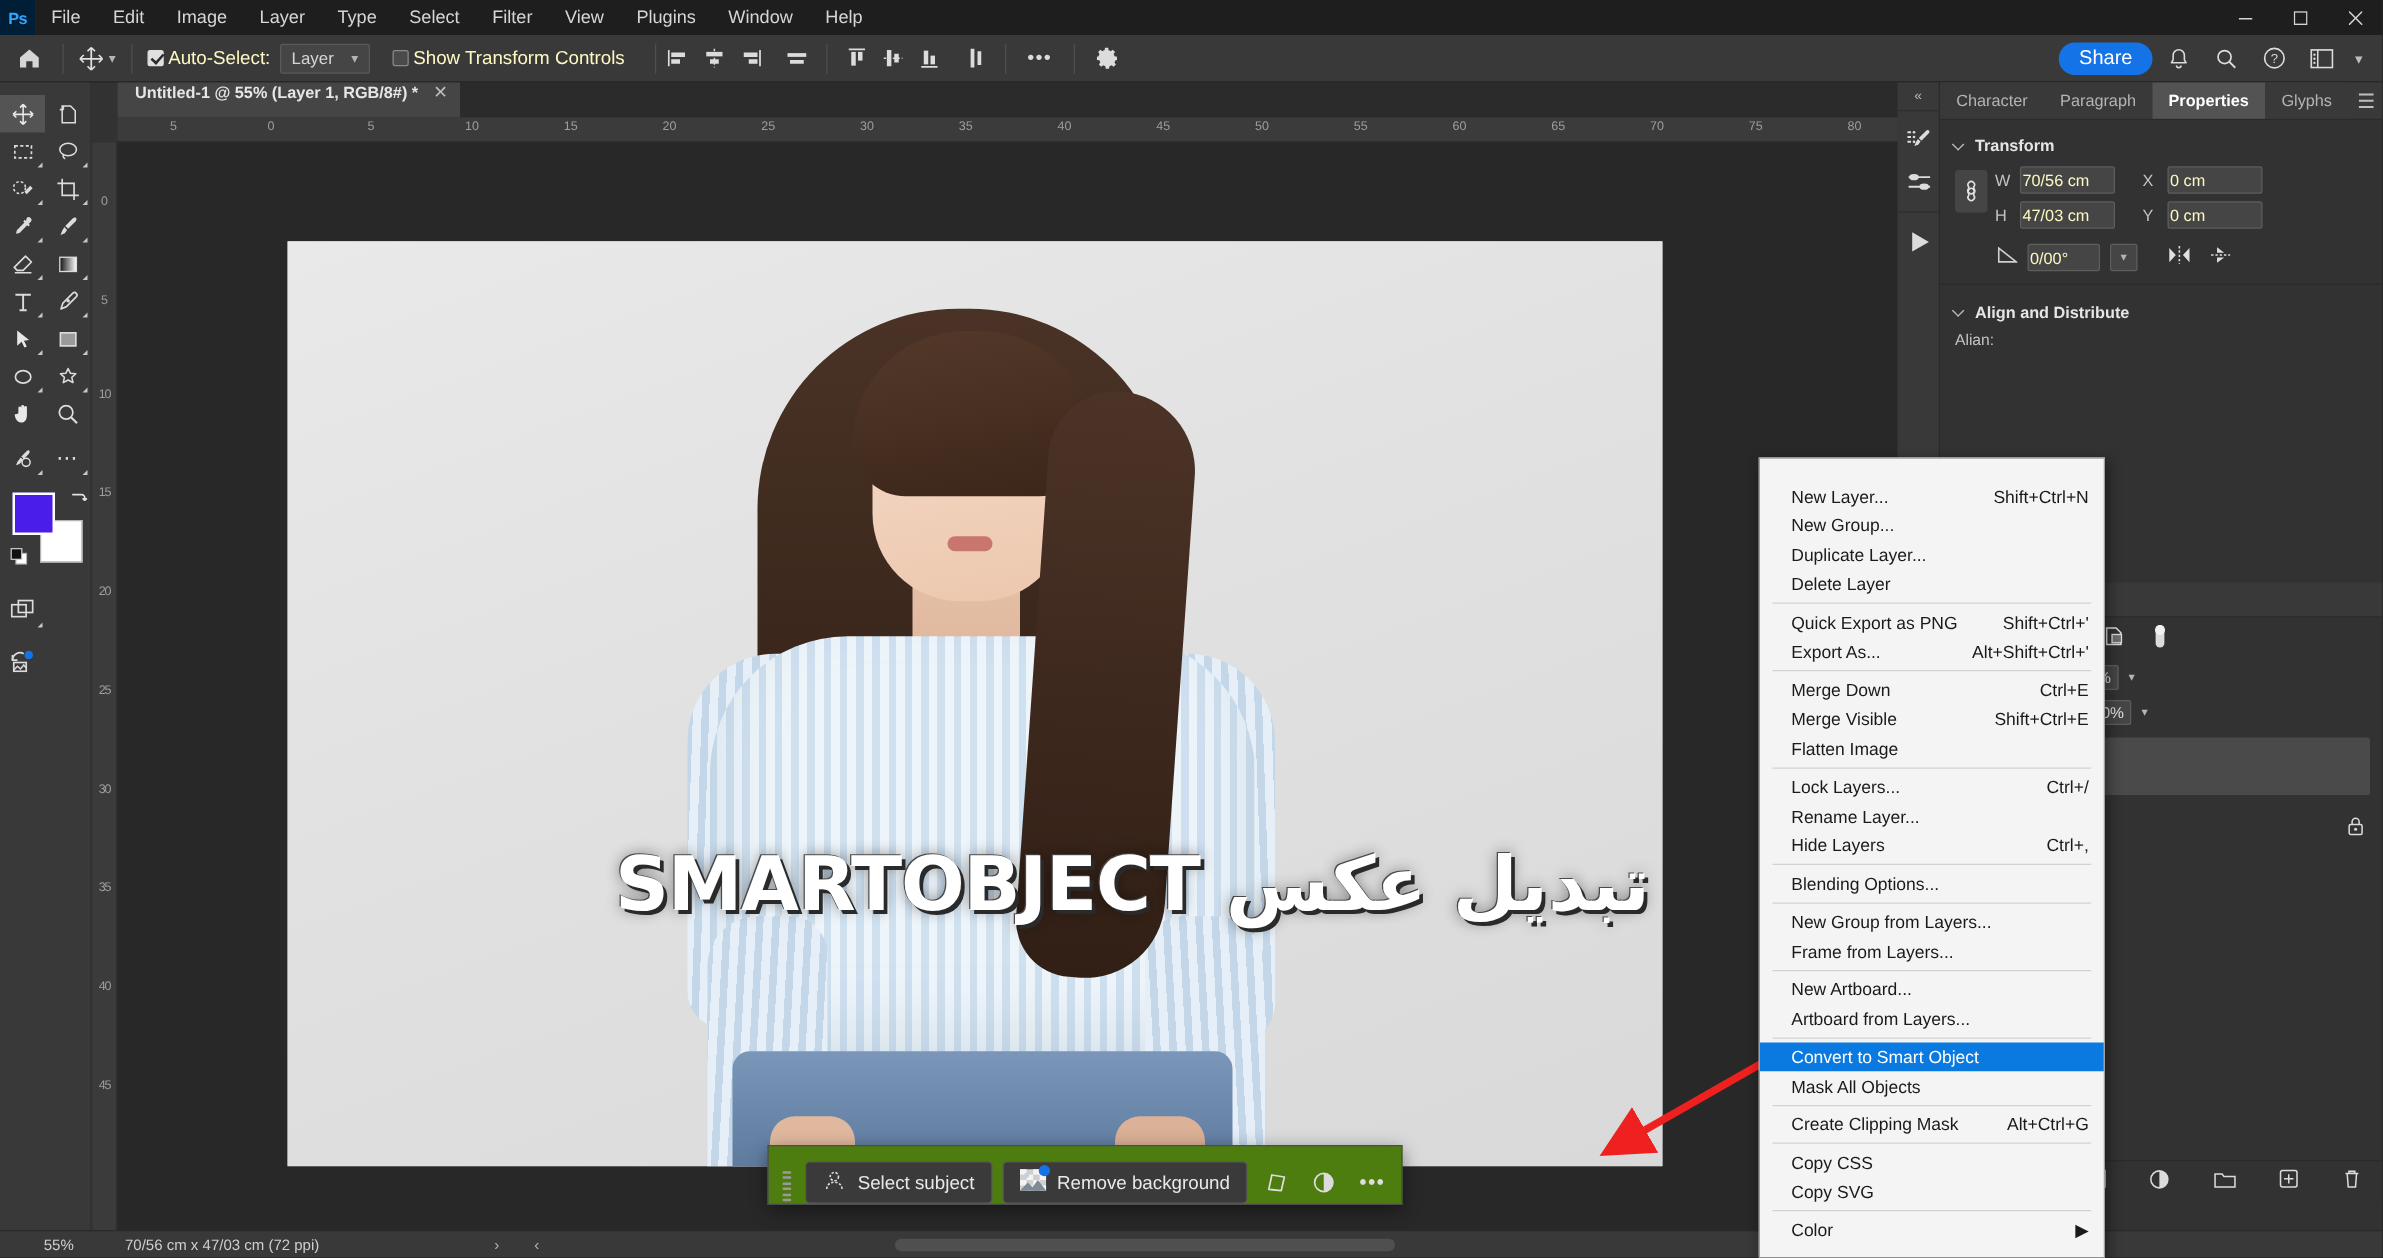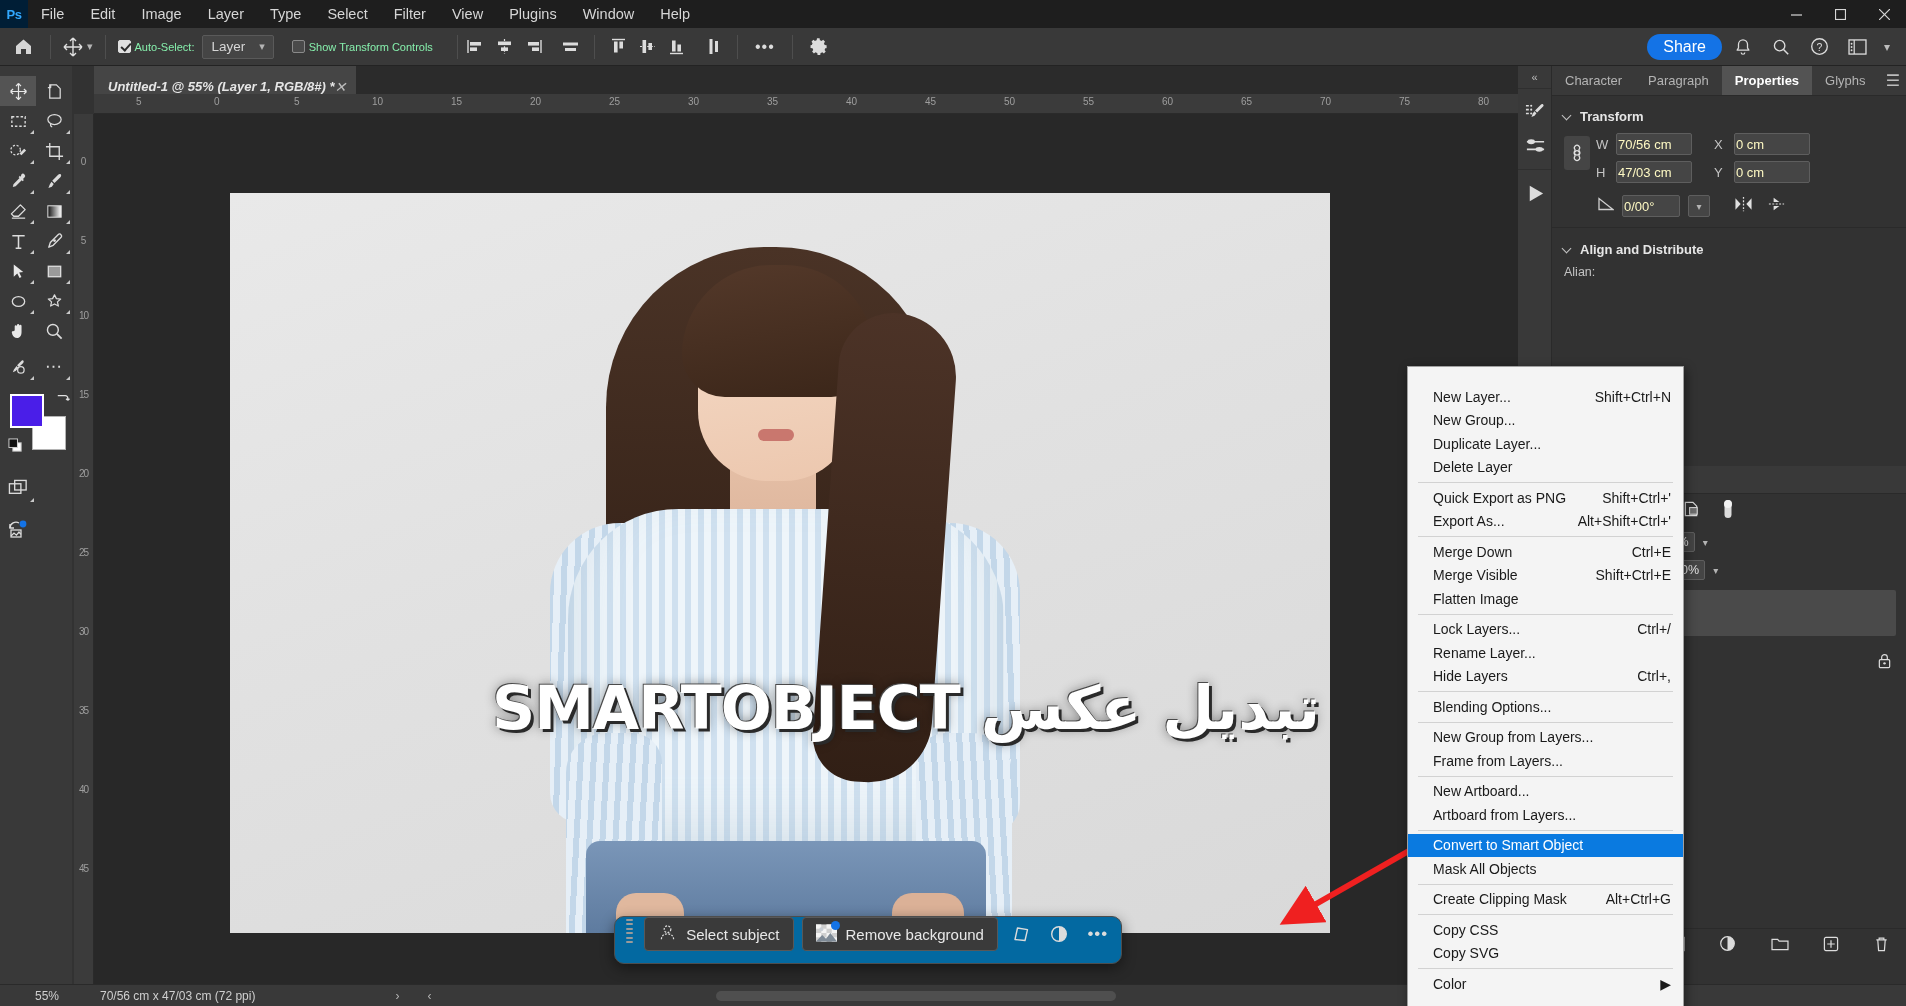--- a/index.html
+++ b/index.html
@@ -36,21 +36,21 @@
   .optionsbar {
     position: absolute; top: 28px; left: 0; width: 1906px; height: 38px;
     background: #393939; display: flex; align-items: center;
     border-bottom: 1px solid #232323;
   }
   .ob-home { width: 46px; display: flex; align-items: center; justify-content: center; }
   .ob-sep { width: 1px; height: 24px; background: #4e4e4e; margin: 0 4px; }
   .ob-tool {
     display: flex; align-items: center; gap: 4px; padding: 0 8px;
   }
-  .ob-label { color: #86efac; font-size: 11px; white-space: nowrap; }
+  .ob-label { color: #fef9c3; font-size: 15px; white-space: nowrap; }
   .chk {
     width: 13px; height: 13px; border: 1px solid #8a8a8a; border-radius: 2px;
     display: inline-block; position: relative; background: #4a4a4a;
   }
   .chk.on { background: #e0e0e0; border-color: #e0e0e0; }
   .chk.on:after {
     content: ""; position: absolute; left: 4px; top: 0px;
     width: 4px; height: 8px; border: solid #2b2b2b;
     border-width: 0 2px 2px 0; transform: rotate(42deg);
   }
@@ -71,21 +71,21 @@
   }
   .ob-icon { width: 34px; height: 30px; display: flex; align-items: center; justify-content: center; }
 
   
   .tabbar {
     position: absolute; top: 66px; left: 94px; right: 0; height: 28px;
     background: #2b2b2b;
   }
   .doctab {
     position: absolute; left: 0; top: 0; height: 28px; background: #454545;
-    display: flex; align-items: flex-end; padding: 0 10px 0 14px;  font-style: italic;
+    display: flex; align-items: flex-start; padding: 0 10px 0 14px; gap: 12px;
   }
   .doctab-title { color: #e6e6e6; font-size: 13px; font-weight: bold; white-space: nowrap; }
   .doctab-close { color: #bdbdbd; font-size: 14px; line-height: 1; }
 
   
   .toolbar {
     position: absolute; top: 66px; left: 0; width: 72px; bottom: 22px;
     background: #393939; padding-top: 10px;
   }
   .tool-row { display: flex; }
@@ -216,22 +216,22 @@
     letter-spacing: -1px; white-space: nowrap;
     text-shadow: 3px 3px 0 #2a2a2a, -1px -1px 0 #4a4a4a,
                  0 0 12px rgba(0,0,0,.45);
     direction: rtl; text-align: right;
   }
   .arrow-svg { position: absolute; left: 1180px; top: 690px; }
 
   
   .ctxbar {
     position: absolute; left: 520px; bottom: 20px; width: 508px; height: 48px;
-    background: #0369a1; border: 1px solid #4d4d4d; border-radius: 10px;
-    display: flex; align-items: flex-start; padding: 0 8px; gap: 8px;
+    background: #4d7c0f; border: 1px solid #4d4d4d; border-radius: 0;
+    display: flex; align-items: flex-end; padding: 0 8px; gap: 8px;
     box-shadow: 0 4px 14px rgba(0,0,0,.45);
   }
   .ctx-grip { width: 14px; height: 28px; display: flex; flex-direction: column;
     justify-content: space-between; padding: 2px 3px; }
   .ctx-grip i { display: block; height: 2px; background: #9a9a9a; border-radius: 1px; }
   .ctx-btn {
     display: flex; align-items: center; gap: 9px; height: 34px;
     border: 1px solid #585858; border-radius: 4px; padding: 0 13px;
     color: #e8e8e8; font-size: 15px; background: #3a3a3a; white-space: nowrap;
   }

